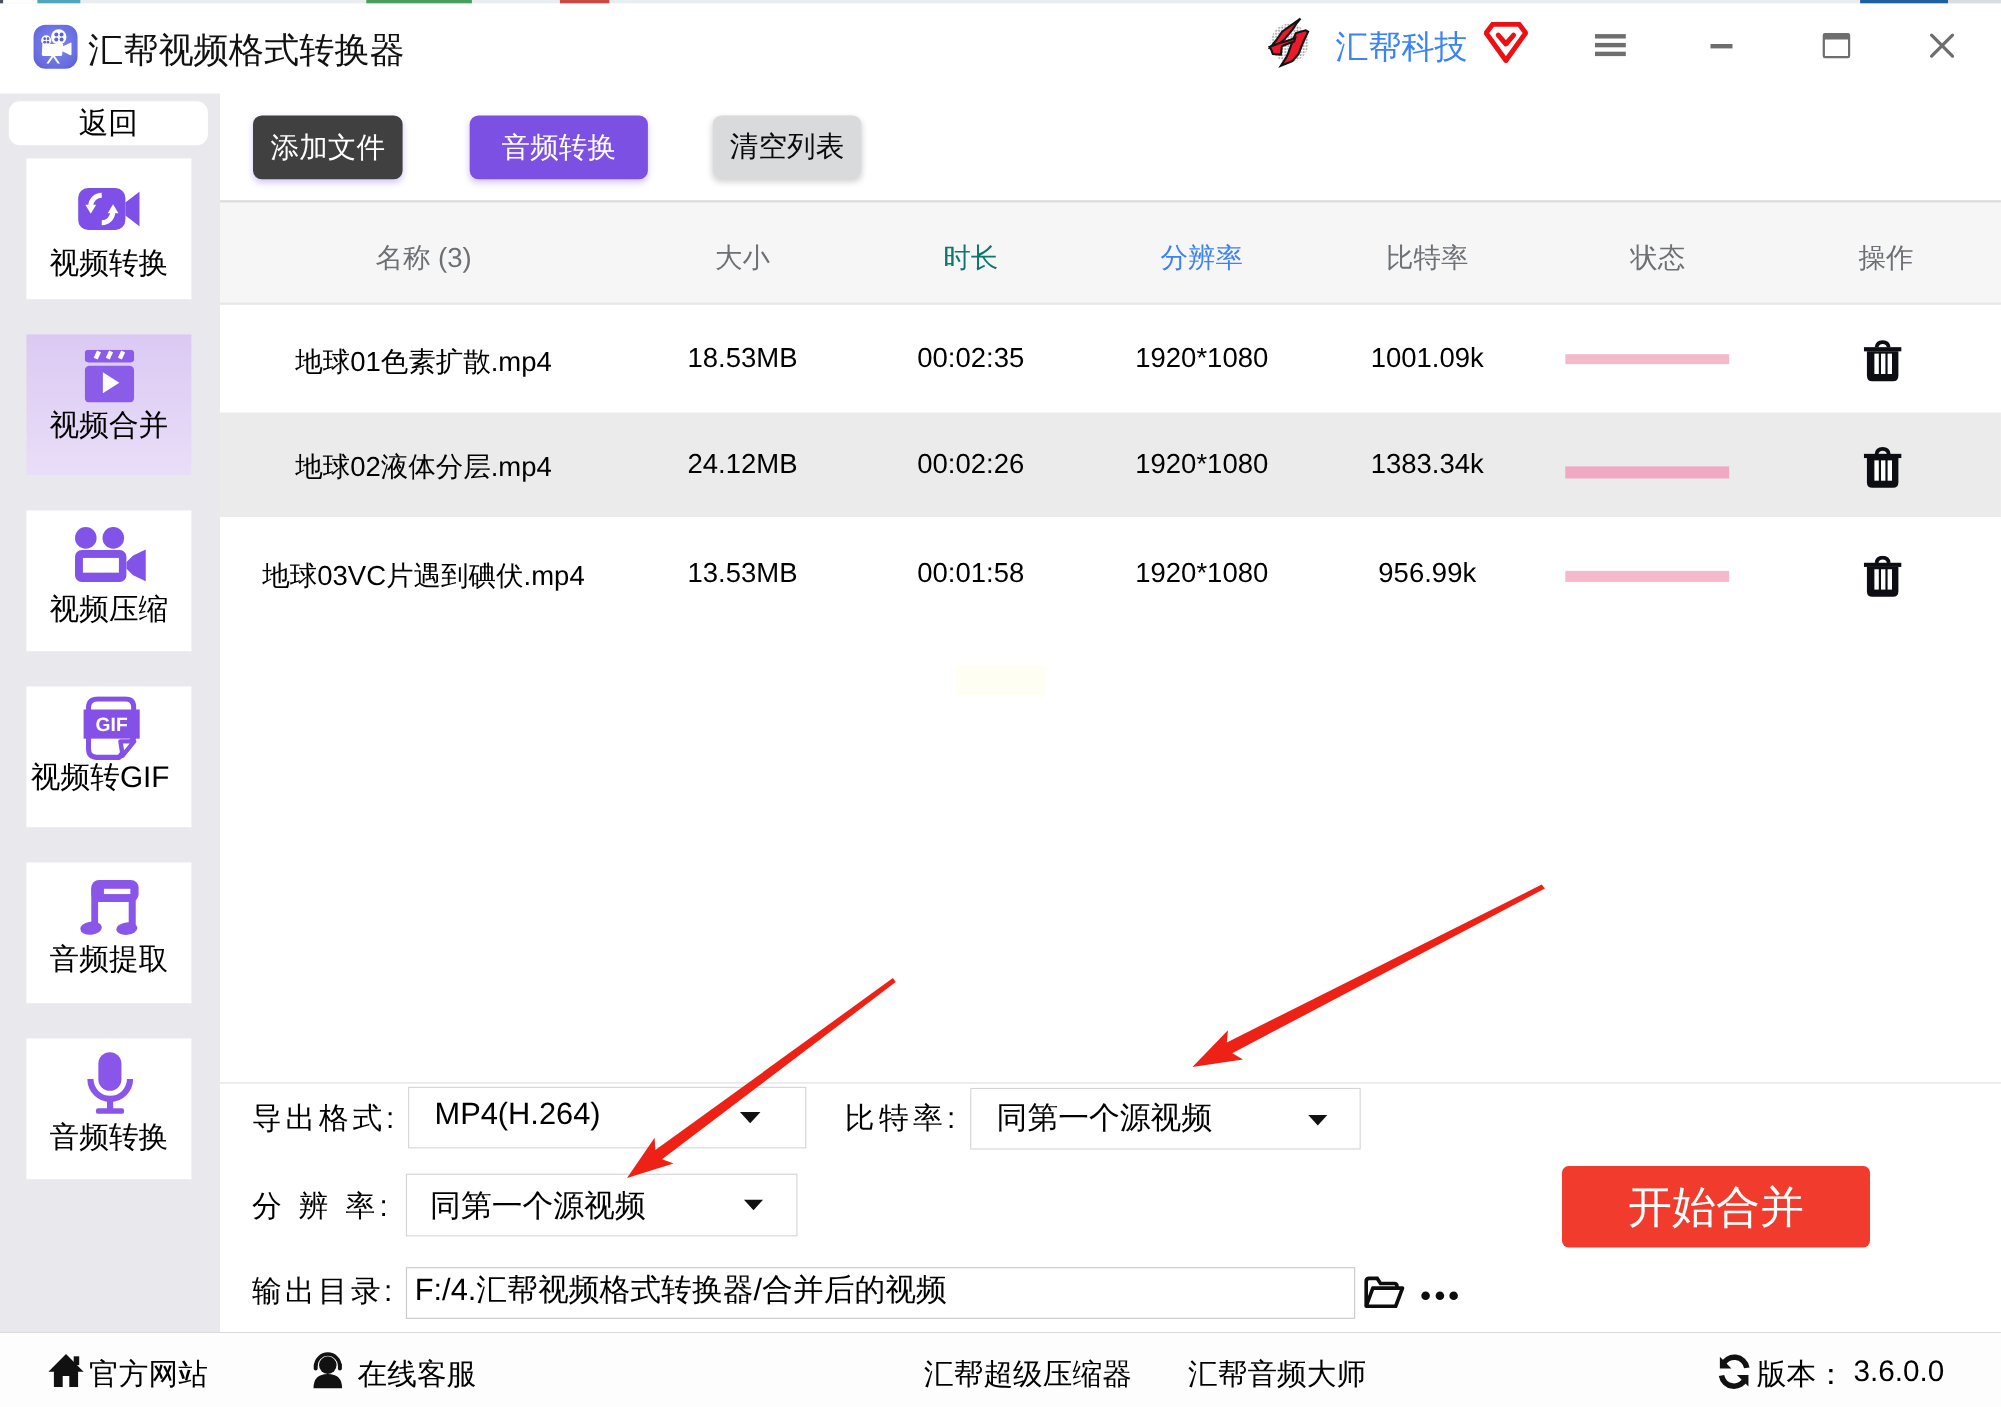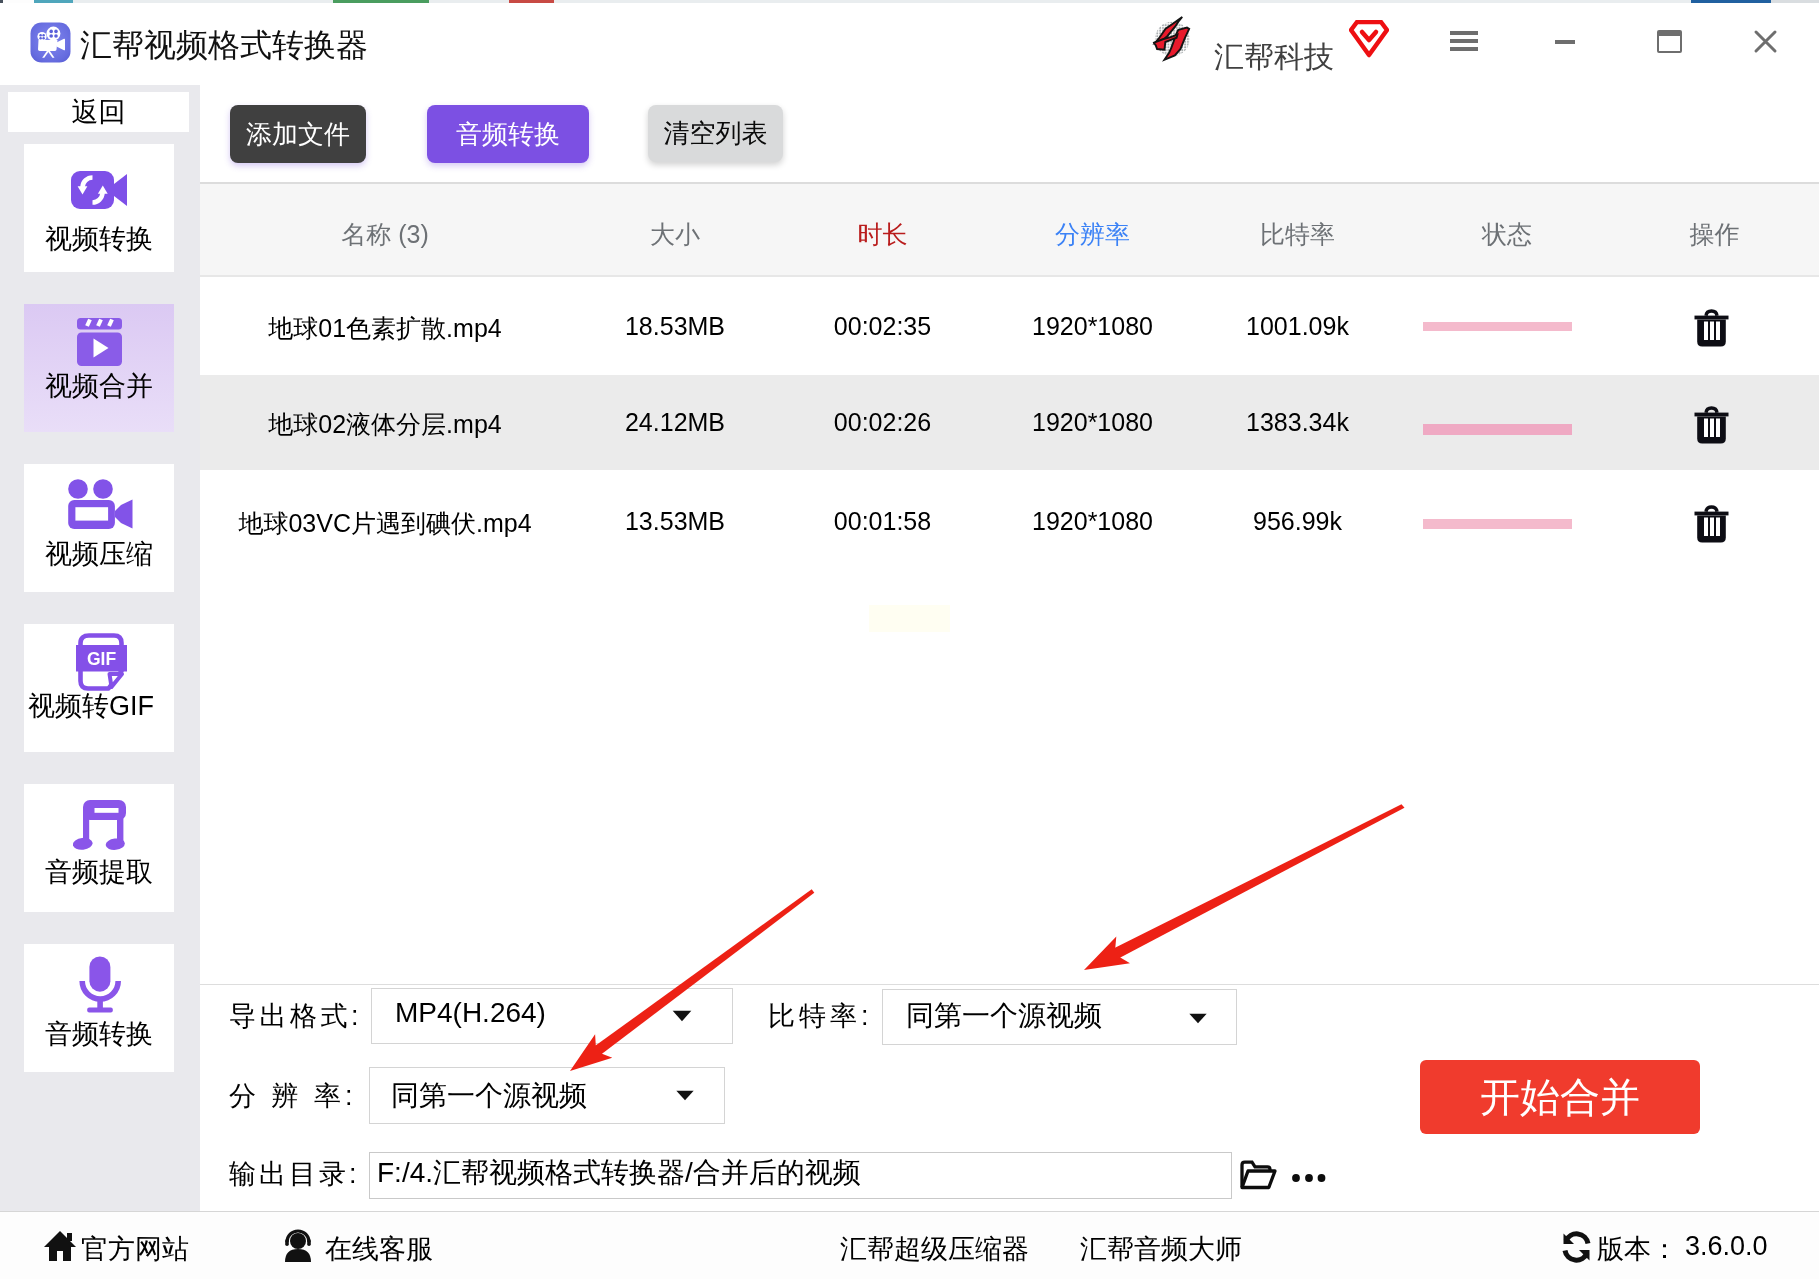--- a/index.html
+++ b/index.html
@@ -58,37 +58,37 @@
       <circle cx="1.2" cy="1.2" r="1.1" fill="#9fa4a6"></circle>
     </pattern>
   </defs>
   <circle cx="28" cy="30" r="20" fill="url(#ht)"></circle>
   <g fill="#e81a2c" stroke="#141414" stroke-width="2.2" stroke-linejoin="miter">
     <path d="M39.5 4.5 L27 13.5 L20.3 18.2 L13.5 28 L8 34.8 L15 33 L22.5 26.5 L27 21 L31.5 15.5 L35 10 Z"></path>
     <path d="M35 19.5 L45 16.8 L47.5 18.3 L42.5 29 L37.5 41.5 L31 49 L19 54 L24.5 45.5 L27 40 L29.5 33 L32 25.5 Z"></path>
     <path d="M7 34.3 L17 30.3 L26 27.8 L34 24.8 L33 28.5 L25 31.5 L20 33.5 L19 42.3 L10.5 41.6 L9 37.5 Z"></path>
   </g>
 </svg>
-<div class="abs" style="left:1214px;top:37px;font-size:30px;color:#404040;">汇帮科技</div>
+<div class="abs" style="left:1214px;top:23px;font-size:30px;color:#3b82f6;">汇帮科技</div>
 <svg class="abs" style="left:1349px;top:20px;" width="40" height="38" viewBox="0 0 40 38">
   <path d="M8 2 H32 L38 10 L20 35 L2 10 Z" fill="none" stroke="#ee0f12" stroke-width="4.5" stroke-linejoin="round"></path>
   <path d="M13 12 L20 20 L27 12" fill="none" stroke="#ee0f12" stroke-width="4.5" stroke-linecap="round" stroke-linejoin="round"></path>
 </svg>
 
 <div class="abs" style="left:1450px;top:31px;width:28px;height:4px;background:#6e6e6e;"></div>
 <div class="abs" style="left:1450px;top:39px;width:28px;height:4px;background:#6e6e6e;"></div>
 <div class="abs" style="left:1450px;top:47px;width:28px;height:4px;background:#6e6e6e;"></div>
 <div class="abs" style="left:1555px;top:40px;width:20px;height:4px;background:#6e6e6e;"></div>
 <div class="abs" style="left:1657px;top:30px;width:25px;height:23px;border:2.5px solid #6e6e6e;border-radius:2px;border-top-width:6px;"></div>
 <svg class="abs" style="left:1753px;top:29px;" width="25" height="25" viewBox="0 0 25 25">
   <path d="M3 3 L22 22 M22 3 L3 22" stroke="#6e6e6e" stroke-width="3" stroke-linecap="round"></path>
 </svg>
 
 <div class="abs" style="left:0;top:85px;width:200px;height:1126px;background:#e9e9ed;"></div>
-<div class="abs" style="left:8px;top:92px;width:181px;height:40px;background:#fff;display:flex;align-items:center;justify-content:center;font-size:27px;">返回</div>
+<div class="abs" style="left:8px;top:92px;width:181px;height:40px;background:#fff;display:flex;align-items:center;justify-content:center;font-size:27px;border-radius:10px;">返回</div>
 
 <div class="abs" style="left:24px;top:144px;width:150px;height:128px;background:#fff;"></div>
 <div class="abs" style="left:24px;top:304px;width:150px;height:128px;background:linear-gradient(180deg,#dbc9f3,#e9def8);"></div>
 <div class="abs" style="left:24px;top:464px;width:150px;height:128px;background:#fff;"></div>
 <div class="abs" style="left:24px;top:624px;width:150px;height:128px;background:#fff;"></div>
 <div class="abs" style="left:24px;top:784px;width:150px;height:128px;background:#fff;"></div>
 <div class="abs" style="left:24px;top:944px;width:150px;height:128px;background:#fff;"></div>
 
 <svg class="abs" style="left:71px;top:170px;" width="56" height="40" viewBox="0 0 56 40">
   <rect x="0" y="1" width="43" height="38" rx="9" fill="#7e50e8"></rect>
@@ -147,21 +147,21 @@
 </svg>
 <div class="abs" style="left:24px;top:1016px;width:150px;text-align:center;font-size:27px;">音频转换</div>
 
 <div class="abs" style="left:230px;top:105px;width:136px;height:58px;background:#404040;border-radius:8px;color:#fff;font-size:26px;display:flex;align-items:center;justify-content:center;box-shadow:0 3px 6px rgba(120,80,220,.3);">添加文件</div>
 <div class="abs" style="left:427px;top:105px;width:162px;height:58px;background:#7c50e3;border-radius:8px;color:#fff;font-size:26px;display:flex;align-items:center;justify-content:center;box-shadow:0 3px 6px rgba(120,80,220,.3);">音频转换</div>
 <div class="abs" style="left:648px;top:105px;width:135px;height:57px;background:#d9dadb;border-radius:8px;color:#0a0a0a;font-size:26px;display:flex;align-items:center;justify-content:center;box-shadow:0 3px 6px rgba(0,0,0,.18);">清空列表</div>
 
 <div class="abs" style="left:200px;top:182px;width:1619px;height:95px;background:#f6f6f6;border-top:2px solid #dcdcdc;border-bottom:2px solid #e7e7e7;"></div>
 <div class="abs" style="left:200px;top:218px;width:370px;text-align:center;font-size:25px;color:#6d7175;">名称 (3)</div>
 <div class="abs" style="left:570px;top:218px;width:210px;text-align:center;font-size:25px;color:#6d7175;">大小</div>
-<div class="abs" style="left:780px;top:218px;width:205px;text-align:center;font-size:25px;color:#b91c1c;">时长</div>
+<div class="abs" style="left:780px;top:218px;width:205px;text-align:center;font-size:25px;color:#0f766e;">时长</div>
 <div class="abs" style="left:985px;top:218px;width:215px;text-align:center;font-size:25px;color:#3b82f6;">分辨率</div>
 <div class="abs" style="left:1200px;top:218px;width:195px;text-align:center;font-size:25px;color:#6d7175;">比特率</div>
 <div class="abs" style="left:1400px;top:218px;width:214px;text-align:center;font-size:25px;color:#6d7175;">状态</div>
 <div class="abs" style="left:1610px;top:218px;width:209px;text-align:center;font-size:25px;color:#6d7175;">操作</div>
 
 <div class="abs" style="left:200px;top:375px;width:1619px;height:95px;background:#ebebeb;"></div>
 
 <div class="abs" style="left:200px;top:312px;width:370px;text-align:center;font-size:25px;">地球01色素扩散.mp4</div>
 <div class="abs" style="left:570px;top:312px;width:210px;text-align:center;font-size:25px;">18.53MB</div>
 <div class="abs" style="left:780px;top:312px;width:205px;text-align:center;font-size:25px;">00:02:35</div>

